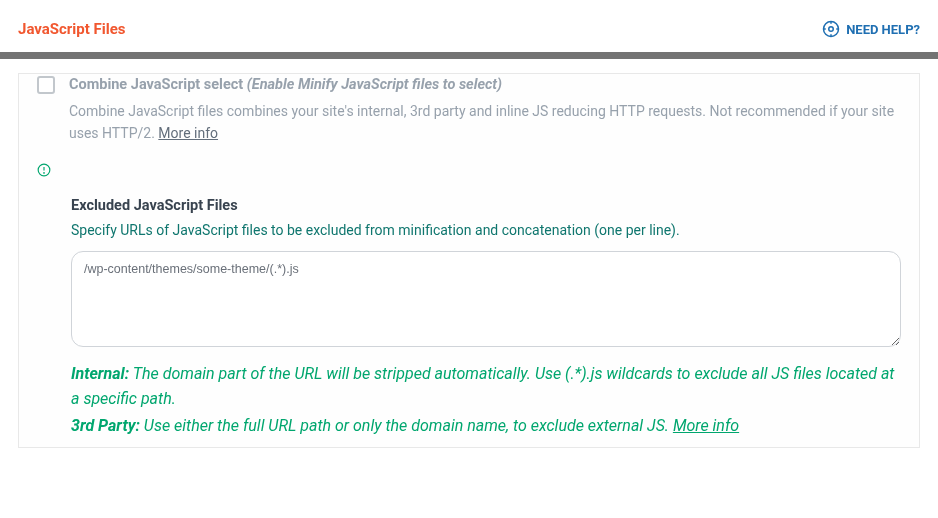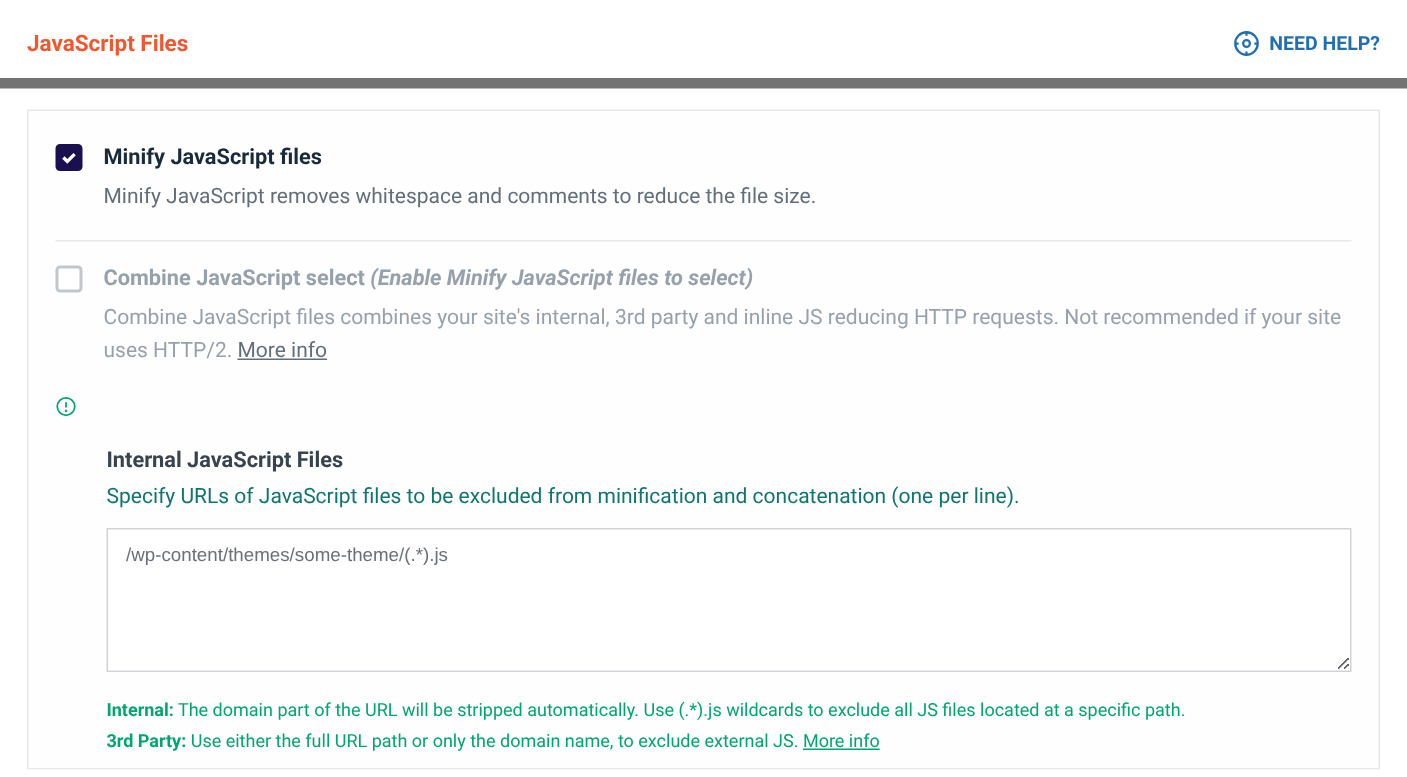--- a/index.html
+++ b/index.html
@@ -21,56 +21,42 @@
     .opt-title .hint { font-style: italic; font-weight: 700; }
     .opt-desc { color: #636e7b; font-size: 14px; line-height: 1.6; margin-top: 4px; }
     .opt-desc a { color: #636e7b; text-decoration: underline; }
     .opt-block .divider { border: none; border-top: 1px solid #e8e8e8; margin: 18px 0 0 0; }
     .disabled-block .opt-desc, .disabled-block .opt-title { color: #97a1ac; }
     .notice { display: flex; align-items: center; gap: 6px; color: #00a66e; font-size: 14px; padding: 4px 18px 0 18px; }
     .notice svg { width: 14px; height: 14px; stroke: #00a66e; stroke-width: 2; fill: none; flex-shrink: 0; }
     .sub-block { padding: 20px 18px 8px 52px; }
     .sub-title { color: #38434f; font-weight: 700; font-size: 14.5px; }
     .sub-desc { color: #0f766e; font-size: 14px; margin-top: 6px; line-height: 1.55; }
-    textarea { width: 100%; height: 96px; border: 1px solid #d0d4d9; border-radius: 0; padding: 10px 12px; font-family: "Segoe UI", Arial, sans-serif; font-size: 12.5px; color: #6a7079; margin-top: 10px; resize: both; outline: none; }
-    .hint2 { font-size: 12px; color: #00a66e; line-height: 1.55; margin-top: 12px; }
+    textarea { width: 100%; height: 96px; border: 1px solid #d0d4d9; border-radius: 12px; padding: 10px 12px; font-family: "Segoe UI", Arial, sans-serif; font-size: 12.5px; color: #6a7079; margin-top: 10px; resize: both; outline: none; }
+    .hint2 { font-size: 16px; color: #00a66e; line-height: 1.55; margin-top: 12px; font-style: italic; }
     .hint2 .lbl { color: #00a66e; font-weight: 700; }
     .hint2 a { color: #00a66e; text-decoration: underline; }
   </style>
 </head>
 <body>
 
 <div class="container">
   <div class="header">
     <div class="section-title">JavaScript Files</div>
     <div class="need-help">
       <svg viewBox="0 0 24 24" fill="none" stroke-width="2">
           <circle cx="12" cy="12" r="10"></circle>
           <circle cx="12" cy="12" r="3"></circle>
           <path d="M12 2v3M12 19v3M2 12h3M19 12h3"></path>
         </svg>
       <span>NEED HELP?</span>
     </div>
   </div>
 
   <div class="panel">
-    <div class="opt-block">
-      <div class="opt-row">
-        <div class="checkbox-box">
-          <svg viewBox="0 0 16 16">
-              <path d="M3 8l3.5 3.5L13 5"></path>
-            </svg>
-        </div>
-        <div class="opt-texts">
-          <div class="opt-title">Minify JavaScript files</div>
-          <div class="opt-desc">Minify JavaScript removes whitespace and comments to reduce the file size.</div>
-        </div>
-      </div>
-      <hr class="divider">
-    </div>
 
     <div class="opt-block disabled-block" style="padding-top:0;">
       <div class="opt-row">
         <div class="checkbox-box unchecked"></div>
         <div class="opt-texts">
           <div class="opt-title dimmed">
             <span>Combine JavaScript select</span>
             <span class="hint">(Enable Minify JavaScript files to select)</span>
           </div>
           <div class="opt-desc">
@@ -83,21 +69,21 @@
 
     <div class="notice">
       <svg viewBox="0 0 24 24">
           <circle cx="12" cy="12" r="10"></circle>
           <line x1="12" y1="7" x2="12" y2="13"></line>
           <circle cx="12" cy="17" r="0.5" fill="#00a66e"></circle>
         </svg>
     </div>
 
     <div class="sub-block">
-      <div class="sub-title">Internal JavaScript Files</div>
+      <div class="sub-title">Excluded JavaScript Files</div>
       <div class="sub-desc">Specify URLs of JavaScript files to be excluded from minification and concatenation (one per line).</div>
       <textarea style="">/wp-content/themes/some-theme/(.*).js</textarea>
       <div class="hint2">
         <span class="lbl">Internal:</span><span> The domain part of the URL will be stripped automatically. Use (.*).js wildcards to exclude all JS files located at a specific path.</span>
       </div>
       <div class="hint2" style="margin-top:2px;">
         <span class="lbl">3rd Party:</span><span> Use either the full URL path or only the domain name, to exclude external JS. </span><a href="#">More info</a>
       </div>
     </div>
   </div>

